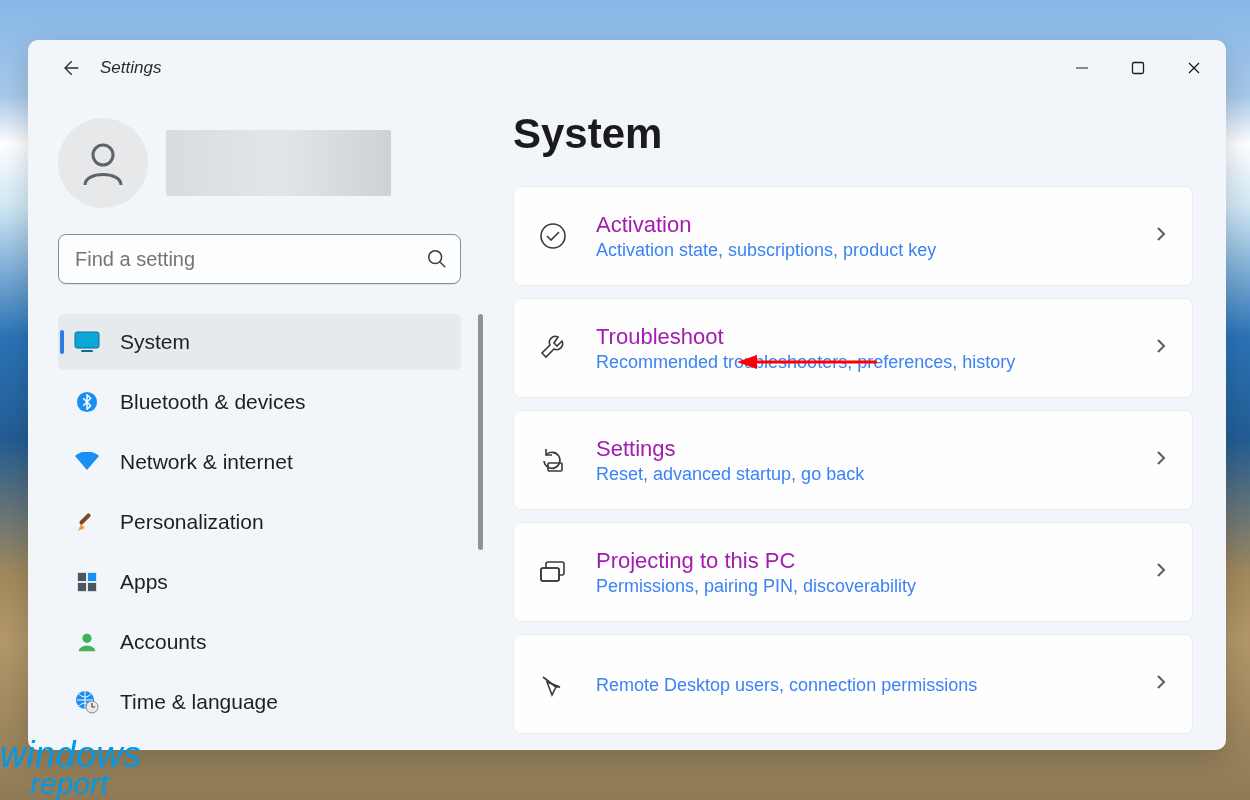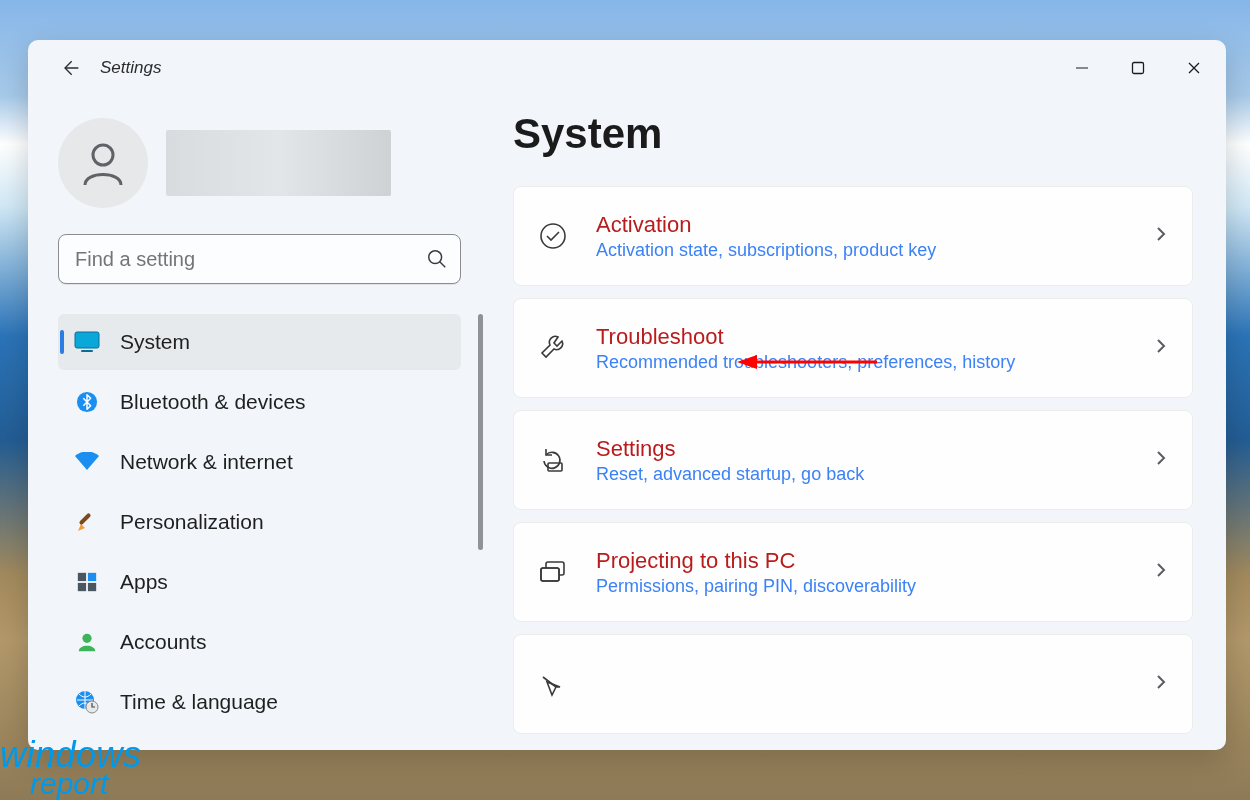--- a/index.html
+++ b/index.html
@@ -78,21 +78,21 @@
 
   .cards { display: flex; flex-direction: column; gap: 12px; width: 680px; }
   .card {
     background: #fefefe; border: 1px solid #ececec; border-radius: 8px;
     height: 100px; display: flex; align-items: center; padding: 0 22px 0 22px;
     gap: 26px;
   }
   .card .cicon { width: 34px; height: 34px; display:flex; align-items:center; justify-content:center;}
   .card .cicon svg { width: 30px; height: 30px; stroke: #3a3a3a; fill: none; stroke-width: 1.6; }
   .card .ctext { flex: 1; }
-  .card .ctitle { font-size: 22px; color: #b91c1c; }
+  .card .ctitle { font-size: 22px; color: #a21caf; }
   .card .csub { font-size: 18px; color: #3b82f6; margin-top: 2px; }
   .card .chev svg { width: 18px; height: 18px; stroke: #5a5d61; fill: none; stroke-width: 2; }
 
   .arrow-annot {
     position: absolute; left: 737px; top: 350px; pointer-events: none;
   }
 
   .watermark {
     position: absolute; left: 0px; bottom: 4px; color: #0099ea;
     font-family: "Segoe UI", sans-serif; font-style: italic; font-weight: 300;
@@ -311,20 +311,21 @@
         </div>
 
         <div class="card">
           <span class="cicon">
             <svg viewBox="0 0 30 30">
                 <path d="M5 8 L18 18"></path>
                 <path d="M18 18 L14 26 L9 13 L22 18 Z"></path>
               </svg>
           </span>
           <div class="ctext">
+            <div class="csub">Remote Desktop users, connection permissions</div>
           </div>
           <span class="chev"><svg viewBox="0 0 18 18">
                 <path d="M6 3 L12 9 L6 15"></path>
               </svg></span>
         </div>
 
       </div>
 
     </div>
 

